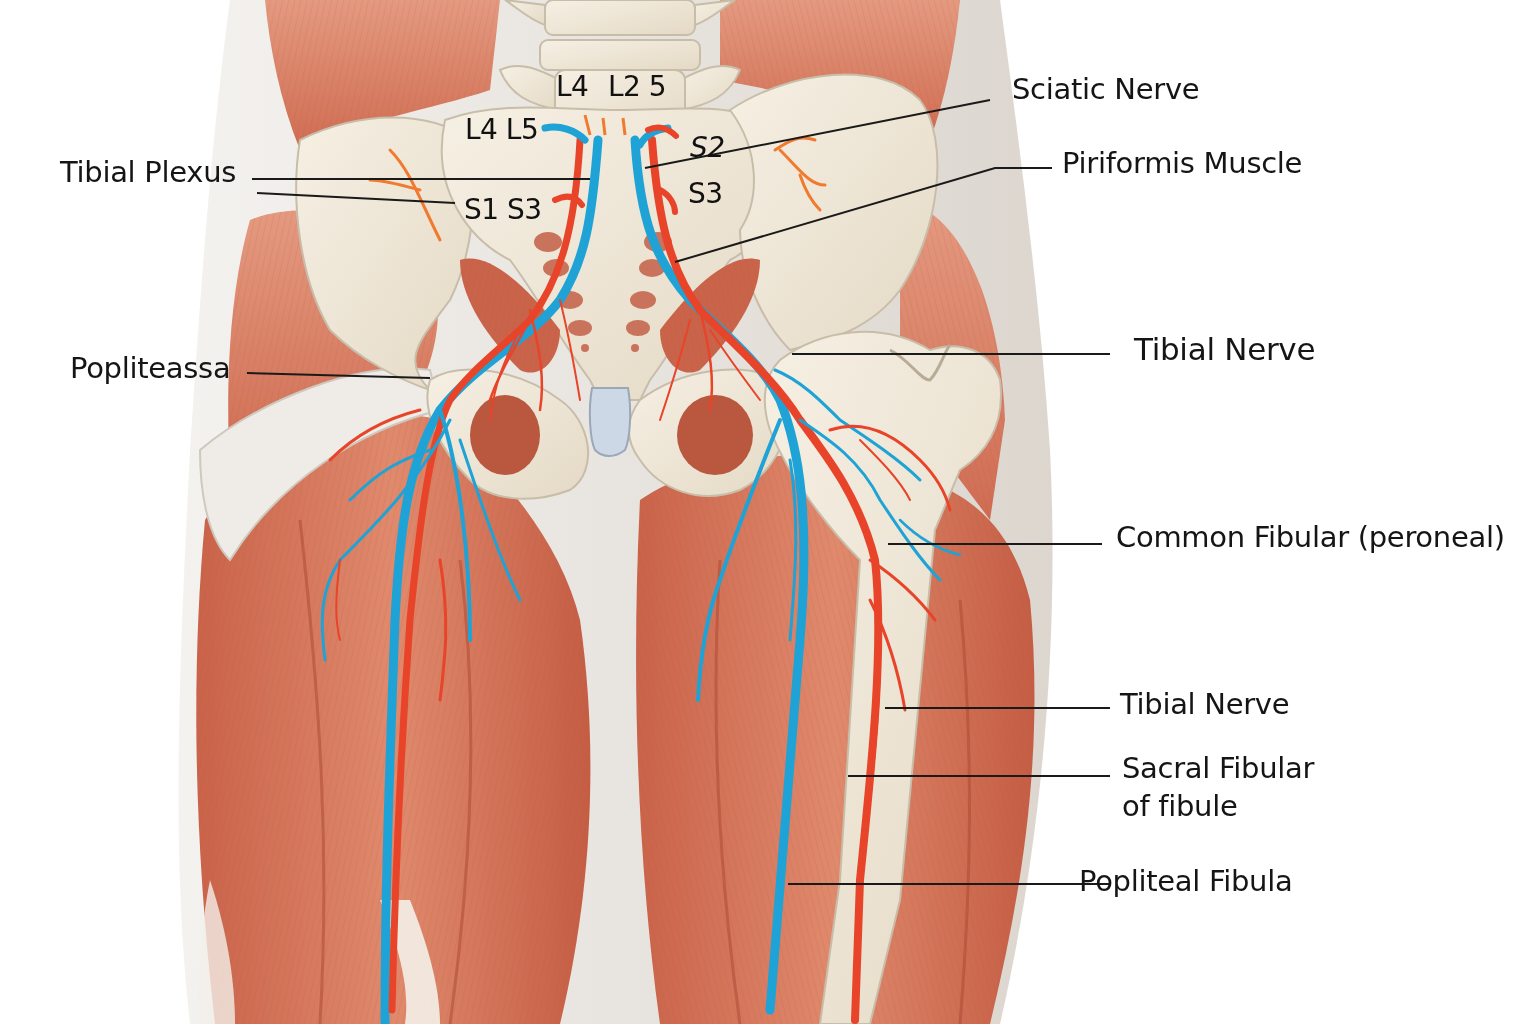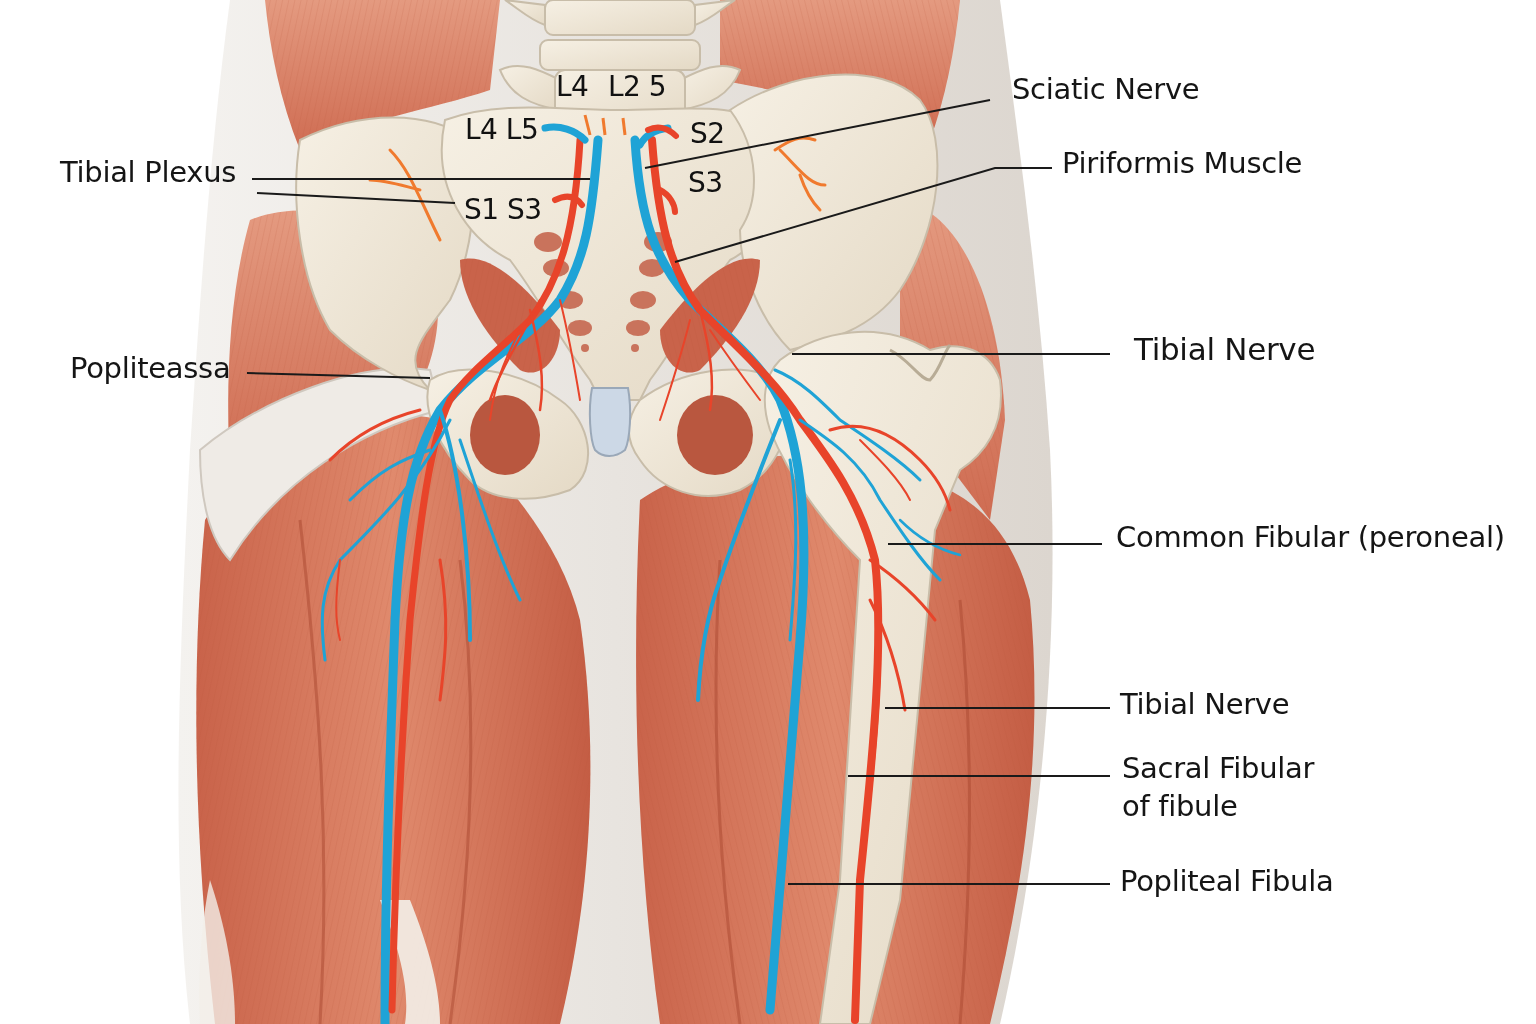--- a/index.html
+++ b/index.html
@@ -184,29 +184,29 @@
     <line x1="888" y1="544" x2="1102" y2="544"></line>
     <line x1="885" y1="708" x2="1110" y2="708"></line>
     <line x1="848" y1="776" x2="1110" y2="776"></line>
     <line x1="788" y1="884" x2="1110" y2="884"></line>
   </g>
 </svg>
 
 <div class="vlbl" style="left:556px; top:70px;">L4</div>
 <div class="vlbl" style="left:608px; top:70px;">L2 5</div>
 <div class="vlbl" style="left:465px; top:113px;">L4 L5</div>
-<div class="vlbl" style="left:690px; top:117px;">S2</div>
+<div class="vlbl" style="left:690px; top:131px;font-style:italic;">S2</div>
 <div class="vlbl" style="left:464px; top:193px;">S1 S3</div>
-<div class="vlbl" style="left:688px; top:166px;">S3</div>
+<div class="vlbl" style="left:688px; top:177px;">S3</div>
 
 <div class="lbl mid" style="left:60px; top:155px;">Tibial Plexus</div>
 <div class="lbl mid" style="left:70px; top:351px;">Popliteassa</div>
 
 <div class="lbl mid" style="left:1062px; top:146px;">Piriformis Muscle</div>
 <div class="lbl mid" style="left:1012px; top:72px;">Sciatic Nerve</div>
 <div class="lbl big" style="left:1134px; top:331px;">Tibial Nerve</div>
 <div class="lbl mid" style="left:1116px; top:520px;">Common Fibular (peroneal)</div>
 <div class="lbl mid" style="left:1120px; top:687px;">Tibial Nerve</div>
 <div class="lbl mid" style="left:1122px; top:751px;">Sacral Fibular</div>
 <div class="lbl mid" style="left:1122px; top:789px;">of fibule</div>
-<div class="lbl mid" style="left:1120px; top:864px;">Popliteal Fibula</div>
+<div class="lbl mid" style="left:1079px; top:864px;">Popliteal Fibula</div>
 
 </div>
 
 </body></html>

